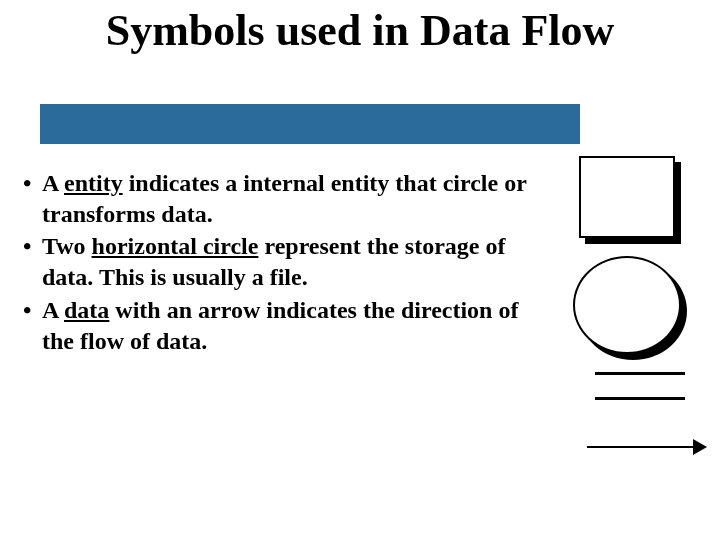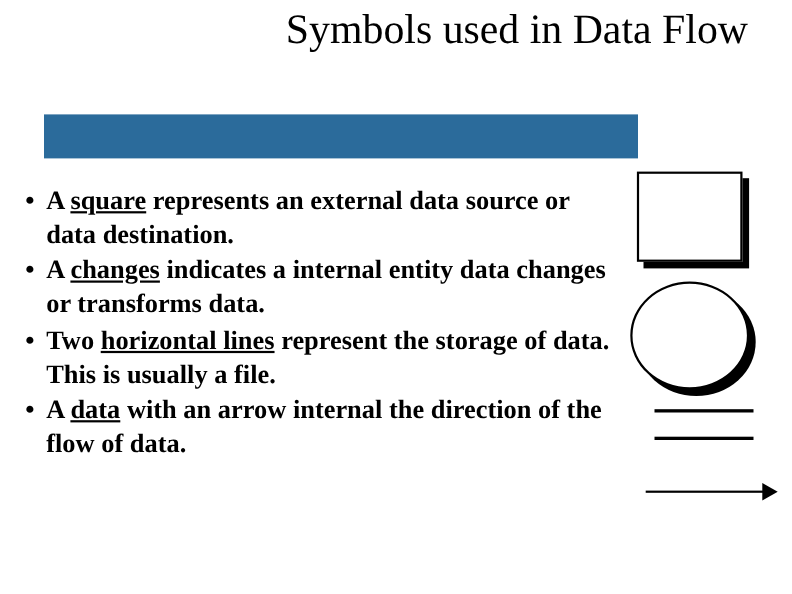--- a/index.html
+++ b/index.html
@@ -6,23 +6,23 @@
   body {
     width: 720px;
     height: 540px;
     background: #ffffff;
     font-family: "Times New Roman", Times, serif;
     color: #000;
     position: relative;
     overflow: hidden;
   }
   .title {
-    text-align: right;
-    font-weight: normal;
-    font-size: 38px;
+    text-align: center;
+    font-weight: bold;
+    font-size: 44px;
     line-height: 1.15;
     padding: 6px 40px 0 40px;
   }
   .bluebar {
     position: absolute;
     left: 40px;
     top: 104px;
     width: 540px;
     height: 40px;
     background: #2b6b9b;
@@ -120,30 +120,27 @@
 
 <div class="title">
   <span>Symbols used in Data Flow</span><br>
 </div>
 
 <div class="bluebar"></div>
 
 <div class="content">
   <ul>
     <li>
-      <span>A </span><span class="u">square</span><span> represents an external data source or data destination.</span>
+      <span>A </span><span class="u">entity</span><span> indicates a internal entity that circle or transforms data.</span>
     </li>
     <li>
-      <span>A </span><span class="u">changes</span><span> indicates a internal entity data changes or transforms data.</span>
+      <span>Two </span><span class="u">horizontal circle</span><span> represent the storage of data. This is usually a file.</span>
     </li>
     <li>
-      <span>Two </span><span class="u">horizontal lines</span><span> represent the storage of data. This is usually a file.</span>
-    </li>
-    <li>
-      <span>A </span><span class="u">data</span><span> with an arrow internal the direction of the flow of data.</span>
+      <span>A </span><span class="u">data</span><span> with an arrow indicates the direction of the flow of data.</span>
     </li>
   </ul>
 </div>
 
 <div class="symcol">
   <div class="symbox">
     <div class="shadow square-shadow"></div>
     <div class="square-main"></div>
   </div>
   <div class="symbox">

